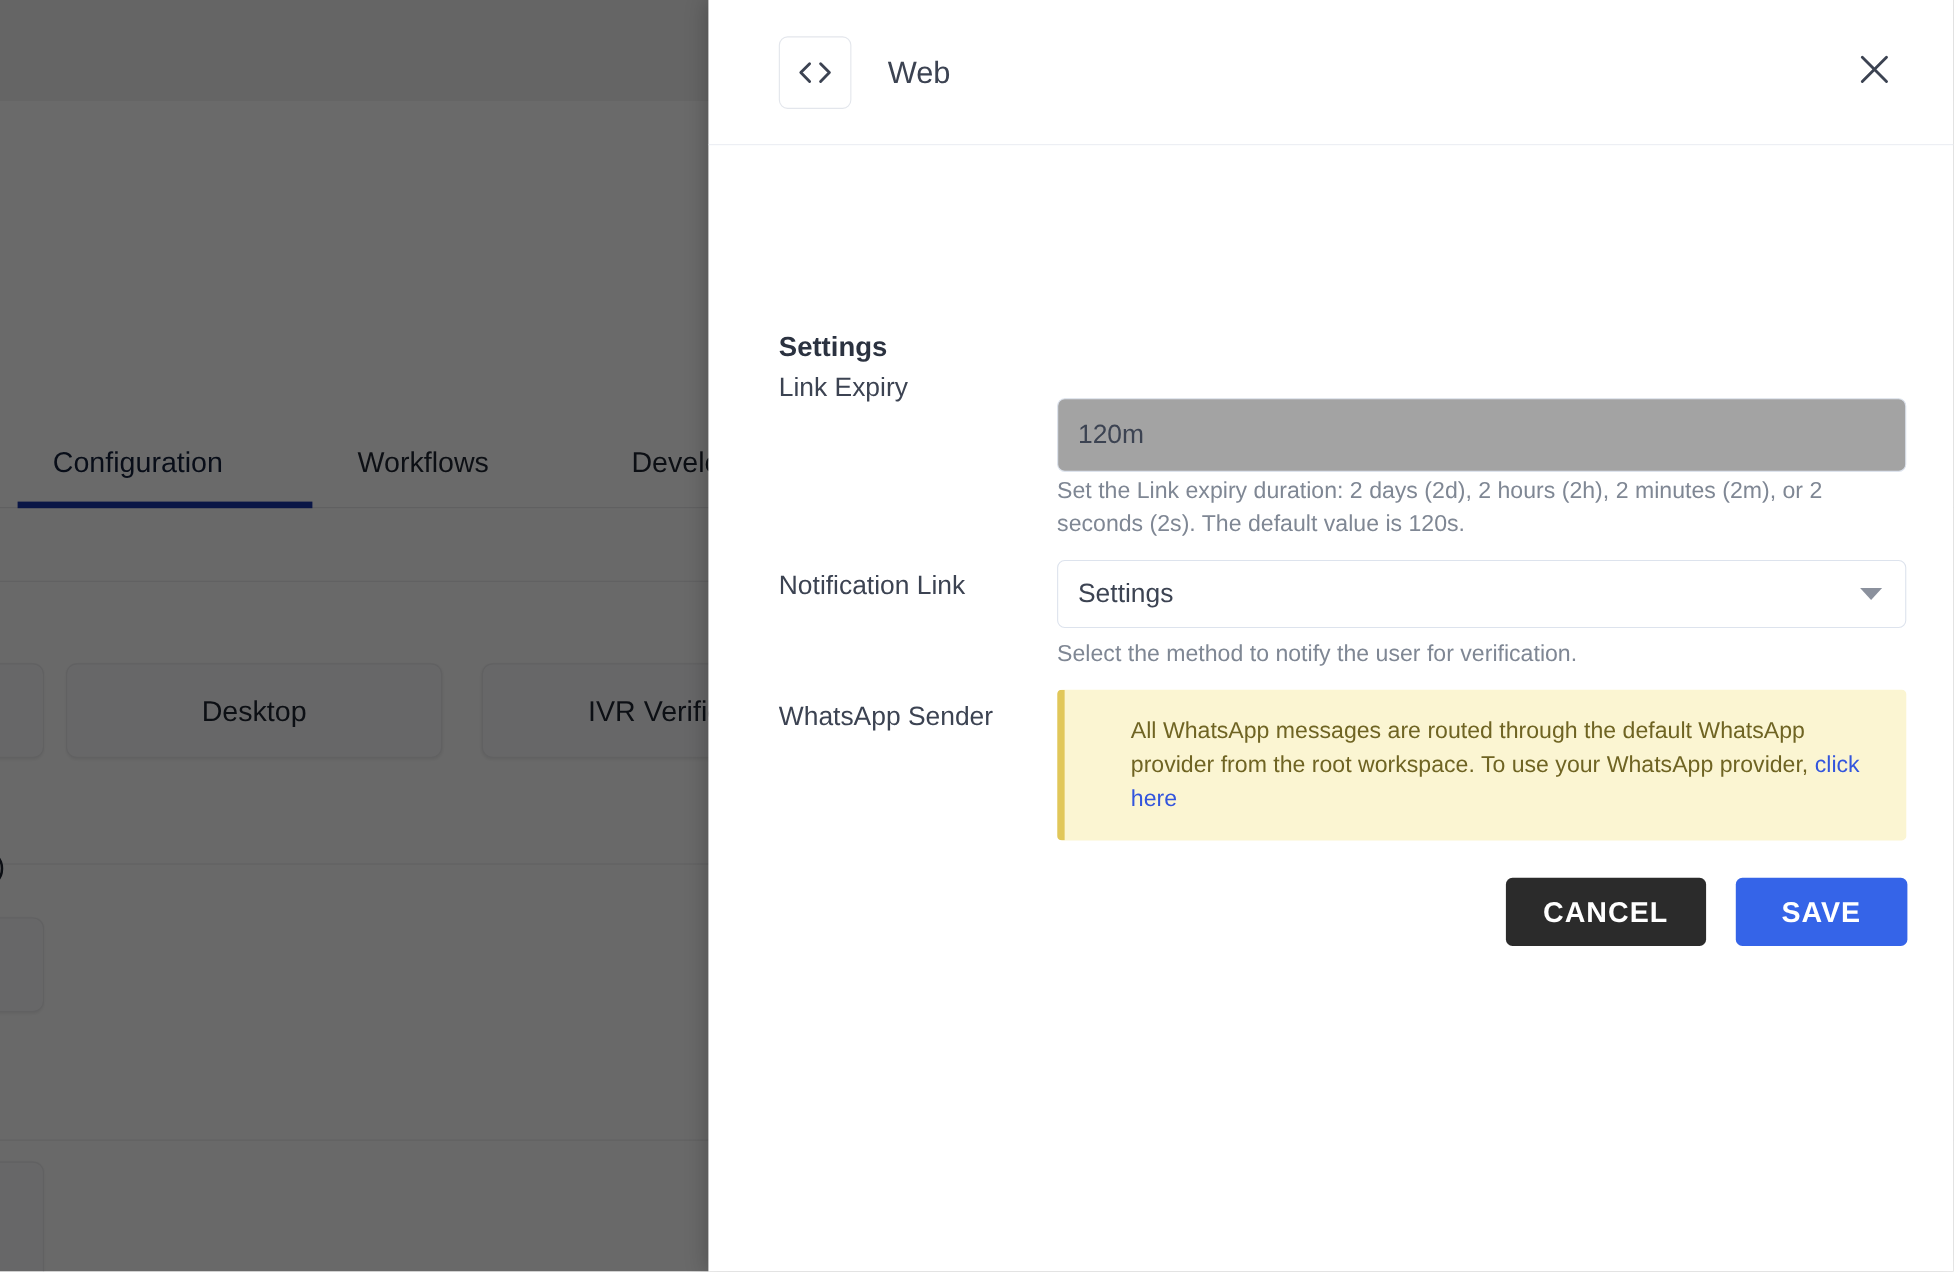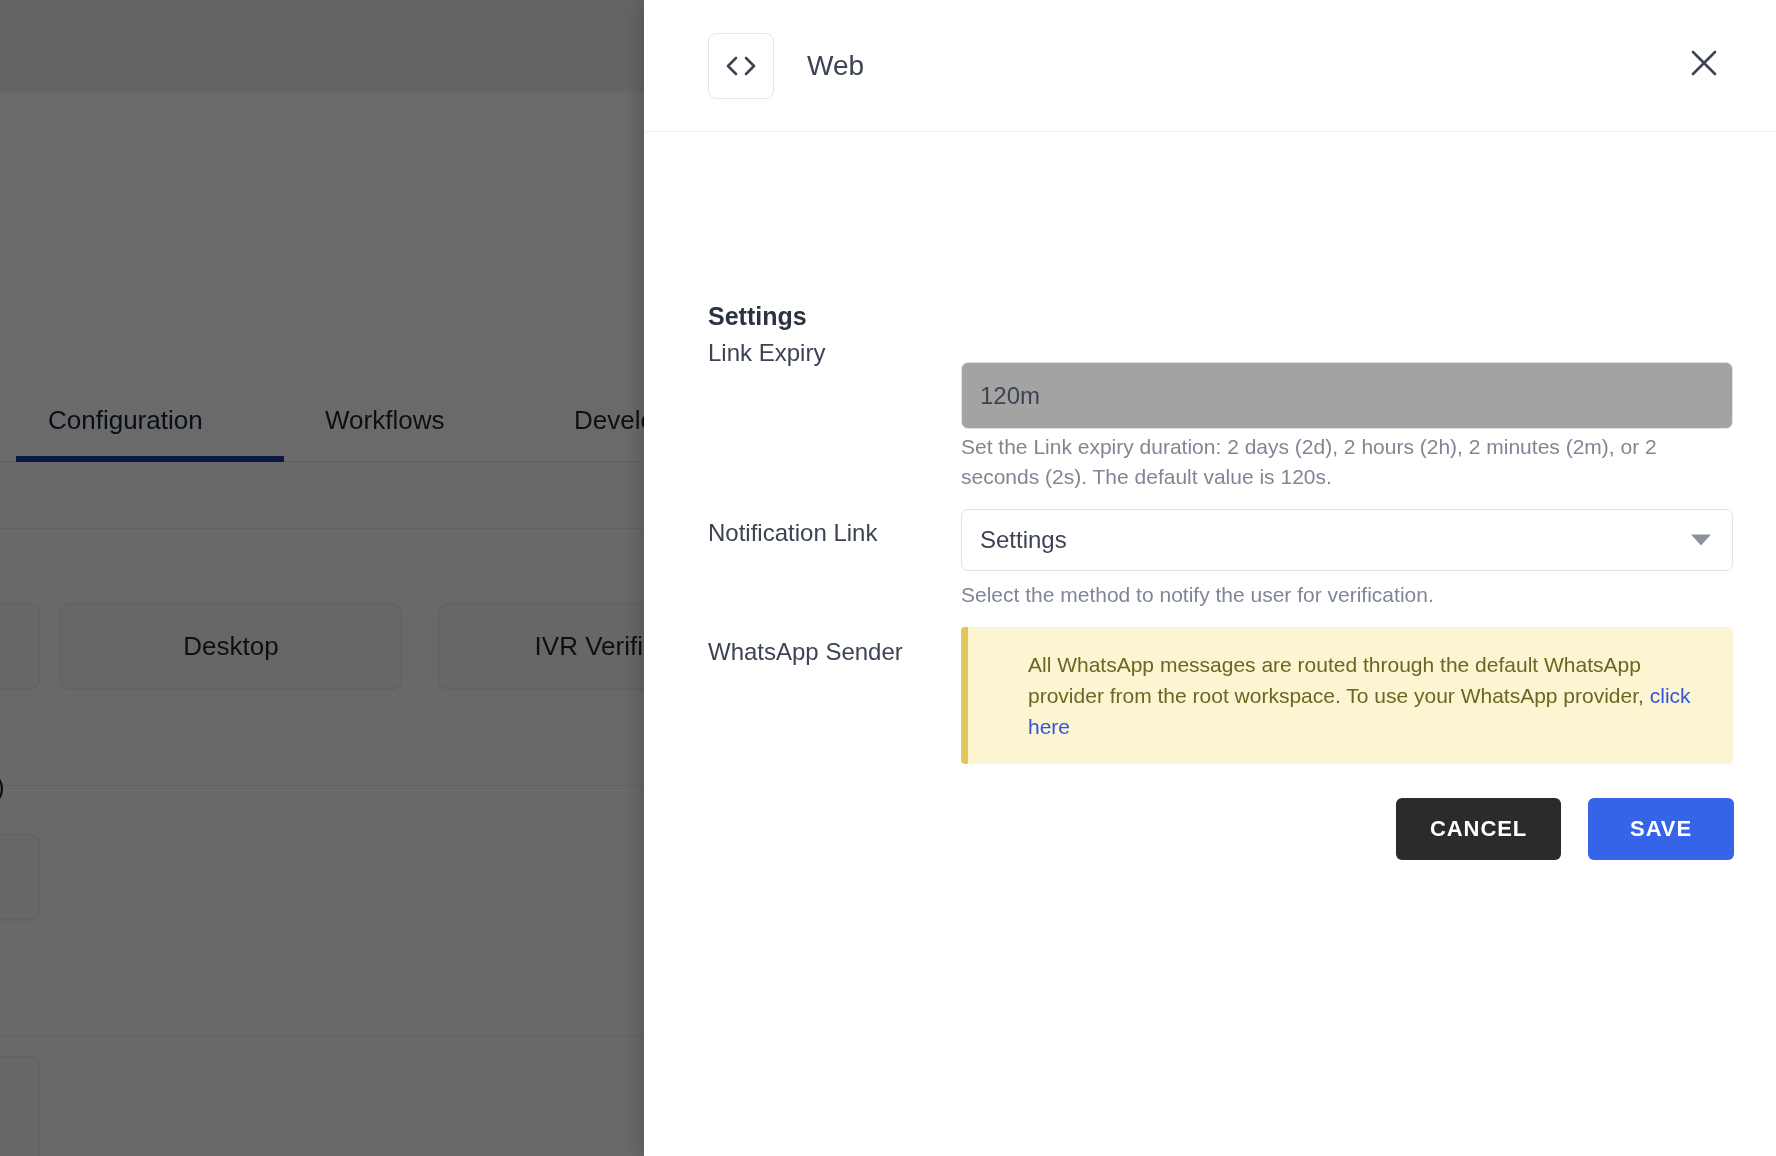--- a/index.html
+++ b/index.html
@@ -264,21 +264,21 @@
     position: absolute;
     right: 42px; top: 666px;
     display: flex;
     gap: 27px;
   }
   .btn {
     height: 62px;
     border: none;
     border-radius: 6px;
     font-family: "Liberation Sans", sans-serif;
-    font-size: 22px;
+    font-size: 26px;
     font-weight: bold;
     letter-spacing: 0.9px;
     color: #ffffff;
     cursor: pointer;
     padding: 0 34px;
   }
   .btn-cancel { background: #2b2b2b; }
   .btn-save { background: #3564e8; padding: 0 42px; }
 </style>
 </head>

